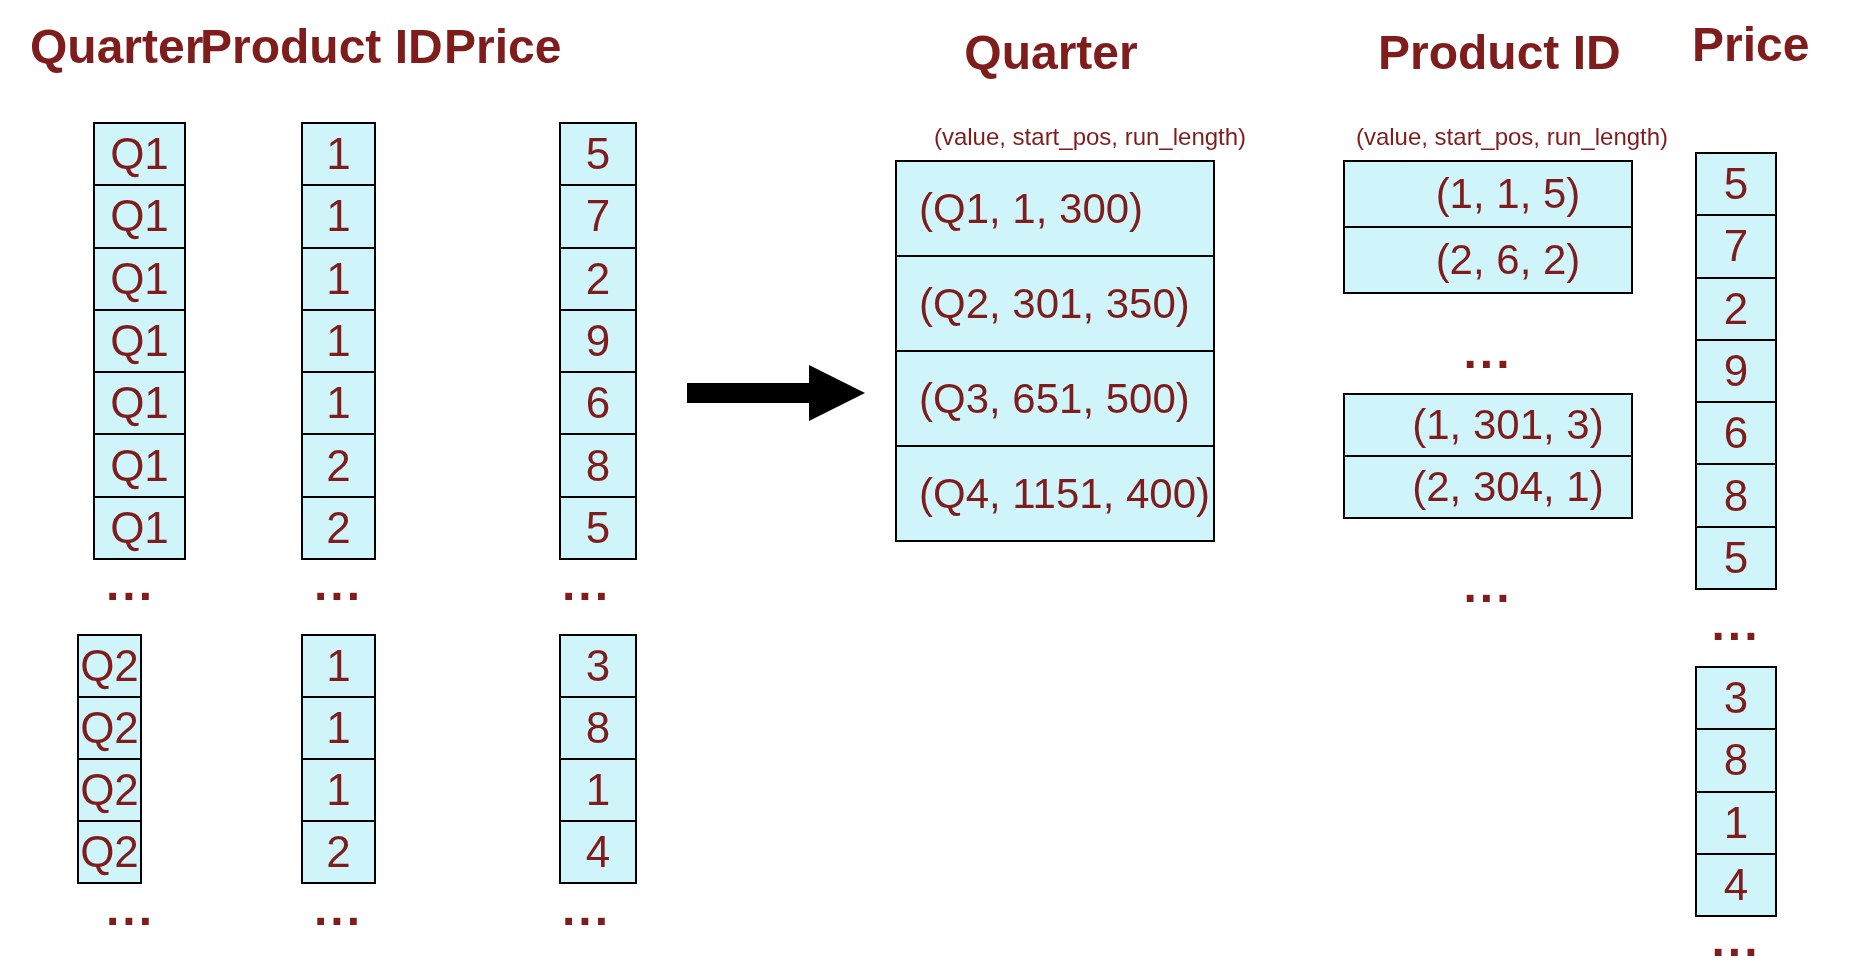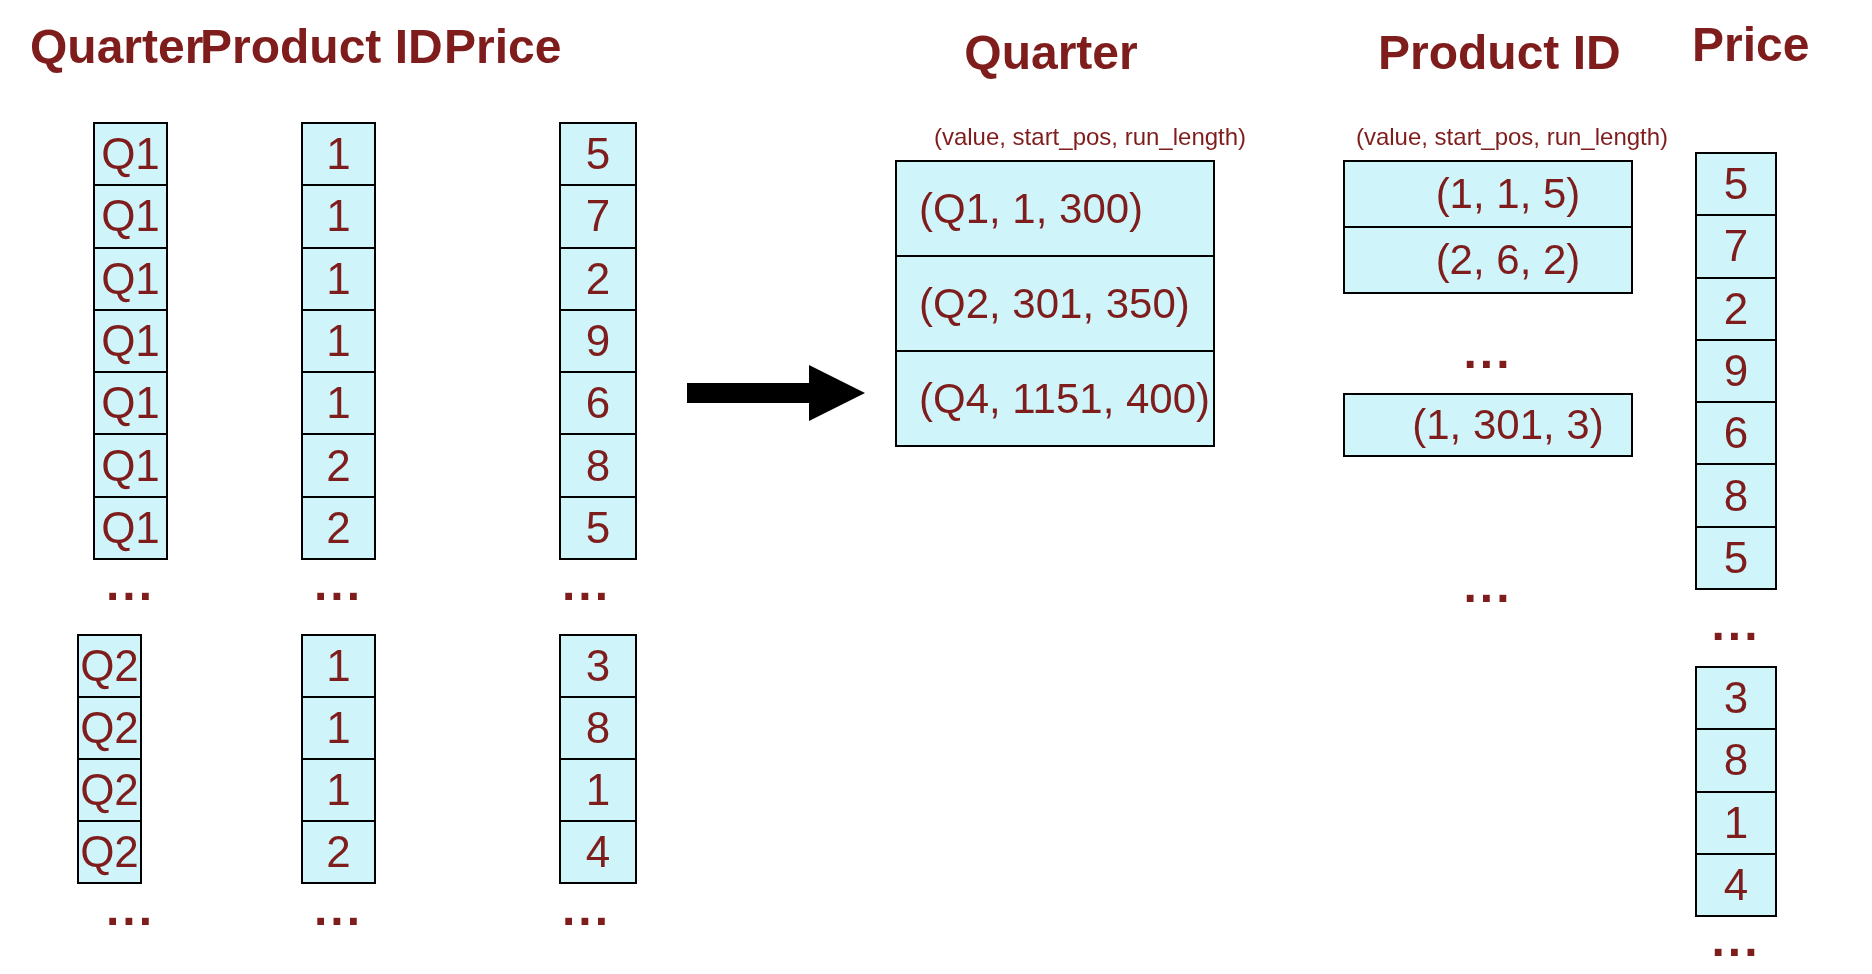--- a/index.html
+++ b/index.html
@@ -70,21 +70,21 @@
 </style>
 </head>
 <body>
 
 <div class="canvas">
 
   <div class="hdr" style="left:30px;top:22px;width:170px">Quarter</div>
   <div class="hdr" style="left:200px;top:22px;width:220px">Product ID</div>
   <div class="hdr" style="left:444px;top:22px;width:100px">Price</div>
 
-  <div class="col" style="left:93px;top:122px;width:75px;--ch:64.3px">
+  <div class="col" style="left:93px;top:122px;width:93px;--ch:64.3px">
     <div class="cell">Q1</div>
     <div class="cell">Q1</div>
     <div class="cell">Q1</div>
     <div class="cell">Q1</div>
     <div class="cell">Q1</div>
     <div class="cell">Q1</div>
     <div class="cell">Q1</div>
   </div>
   <div class="dots" style="left:93px;top:560px;width:75px">...</div>
   <div class="col" style="left:77px;top:634px;width:65px;--ch:64px">
@@ -139,30 +139,32 @@
   <div class="hdr" style="left:946px;top:28px;width:210px">Quarter</div>
   <div class="hdr" style="left:1378px;top:28px;width:220px">Product ID</div>
   <div class="hdr" style="left:1692px;top:20px;width:110px">Price</div>
 
   <div class="legend" style="left:885px;top:120px;width:410px">(value, start_pos, run_length)</div>
   <div class="legend" style="left:1312px;top:120px;width:400px">(value, start_pos, run_length)</div>
 
   <div class="col rle rle-left" style="left:895px;top:160px;width:320px;--ch:97px">
     <div class="cell">(Q1, 1, 300)</div>
     <div class="cell">(Q2, 301, 350)</div>
+    <div class="cell">(Q3, 651, 500)</div>
     <div class="cell">(Q4, 1151, 400)</div>
   </div>
 
   <div class="col rle" style="left:1343px;top:160px;width:290px;--ch:68px">
     <div class="cell">(1, 1, 5)</div>
     <div class="cell">(2, 6, 2)</div>
   </div>
   <div class="dots" style="left:1343px;top:328px;width:290px">...</div>
   <div class="col rle" style="left:1343px;top:393px;width:290px;--ch:64px">
     <div class="cell">(1, 301, 3)</div>
+    <div class="cell">(2, 304, 1)</div>
   </div>
   <div class="dots" style="left:1343px;top:562px;width:290px">...</div>
 
   <div class="col" style="left:1695px;top:152px;width:82px;--ch:64.3px">
     <div class="cell">5</div>
     <div class="cell">7</div>
     <div class="cell">2</div>
     <div class="cell">9</div>
     <div class="cell">6</div>
     <div class="cell">8</div>

